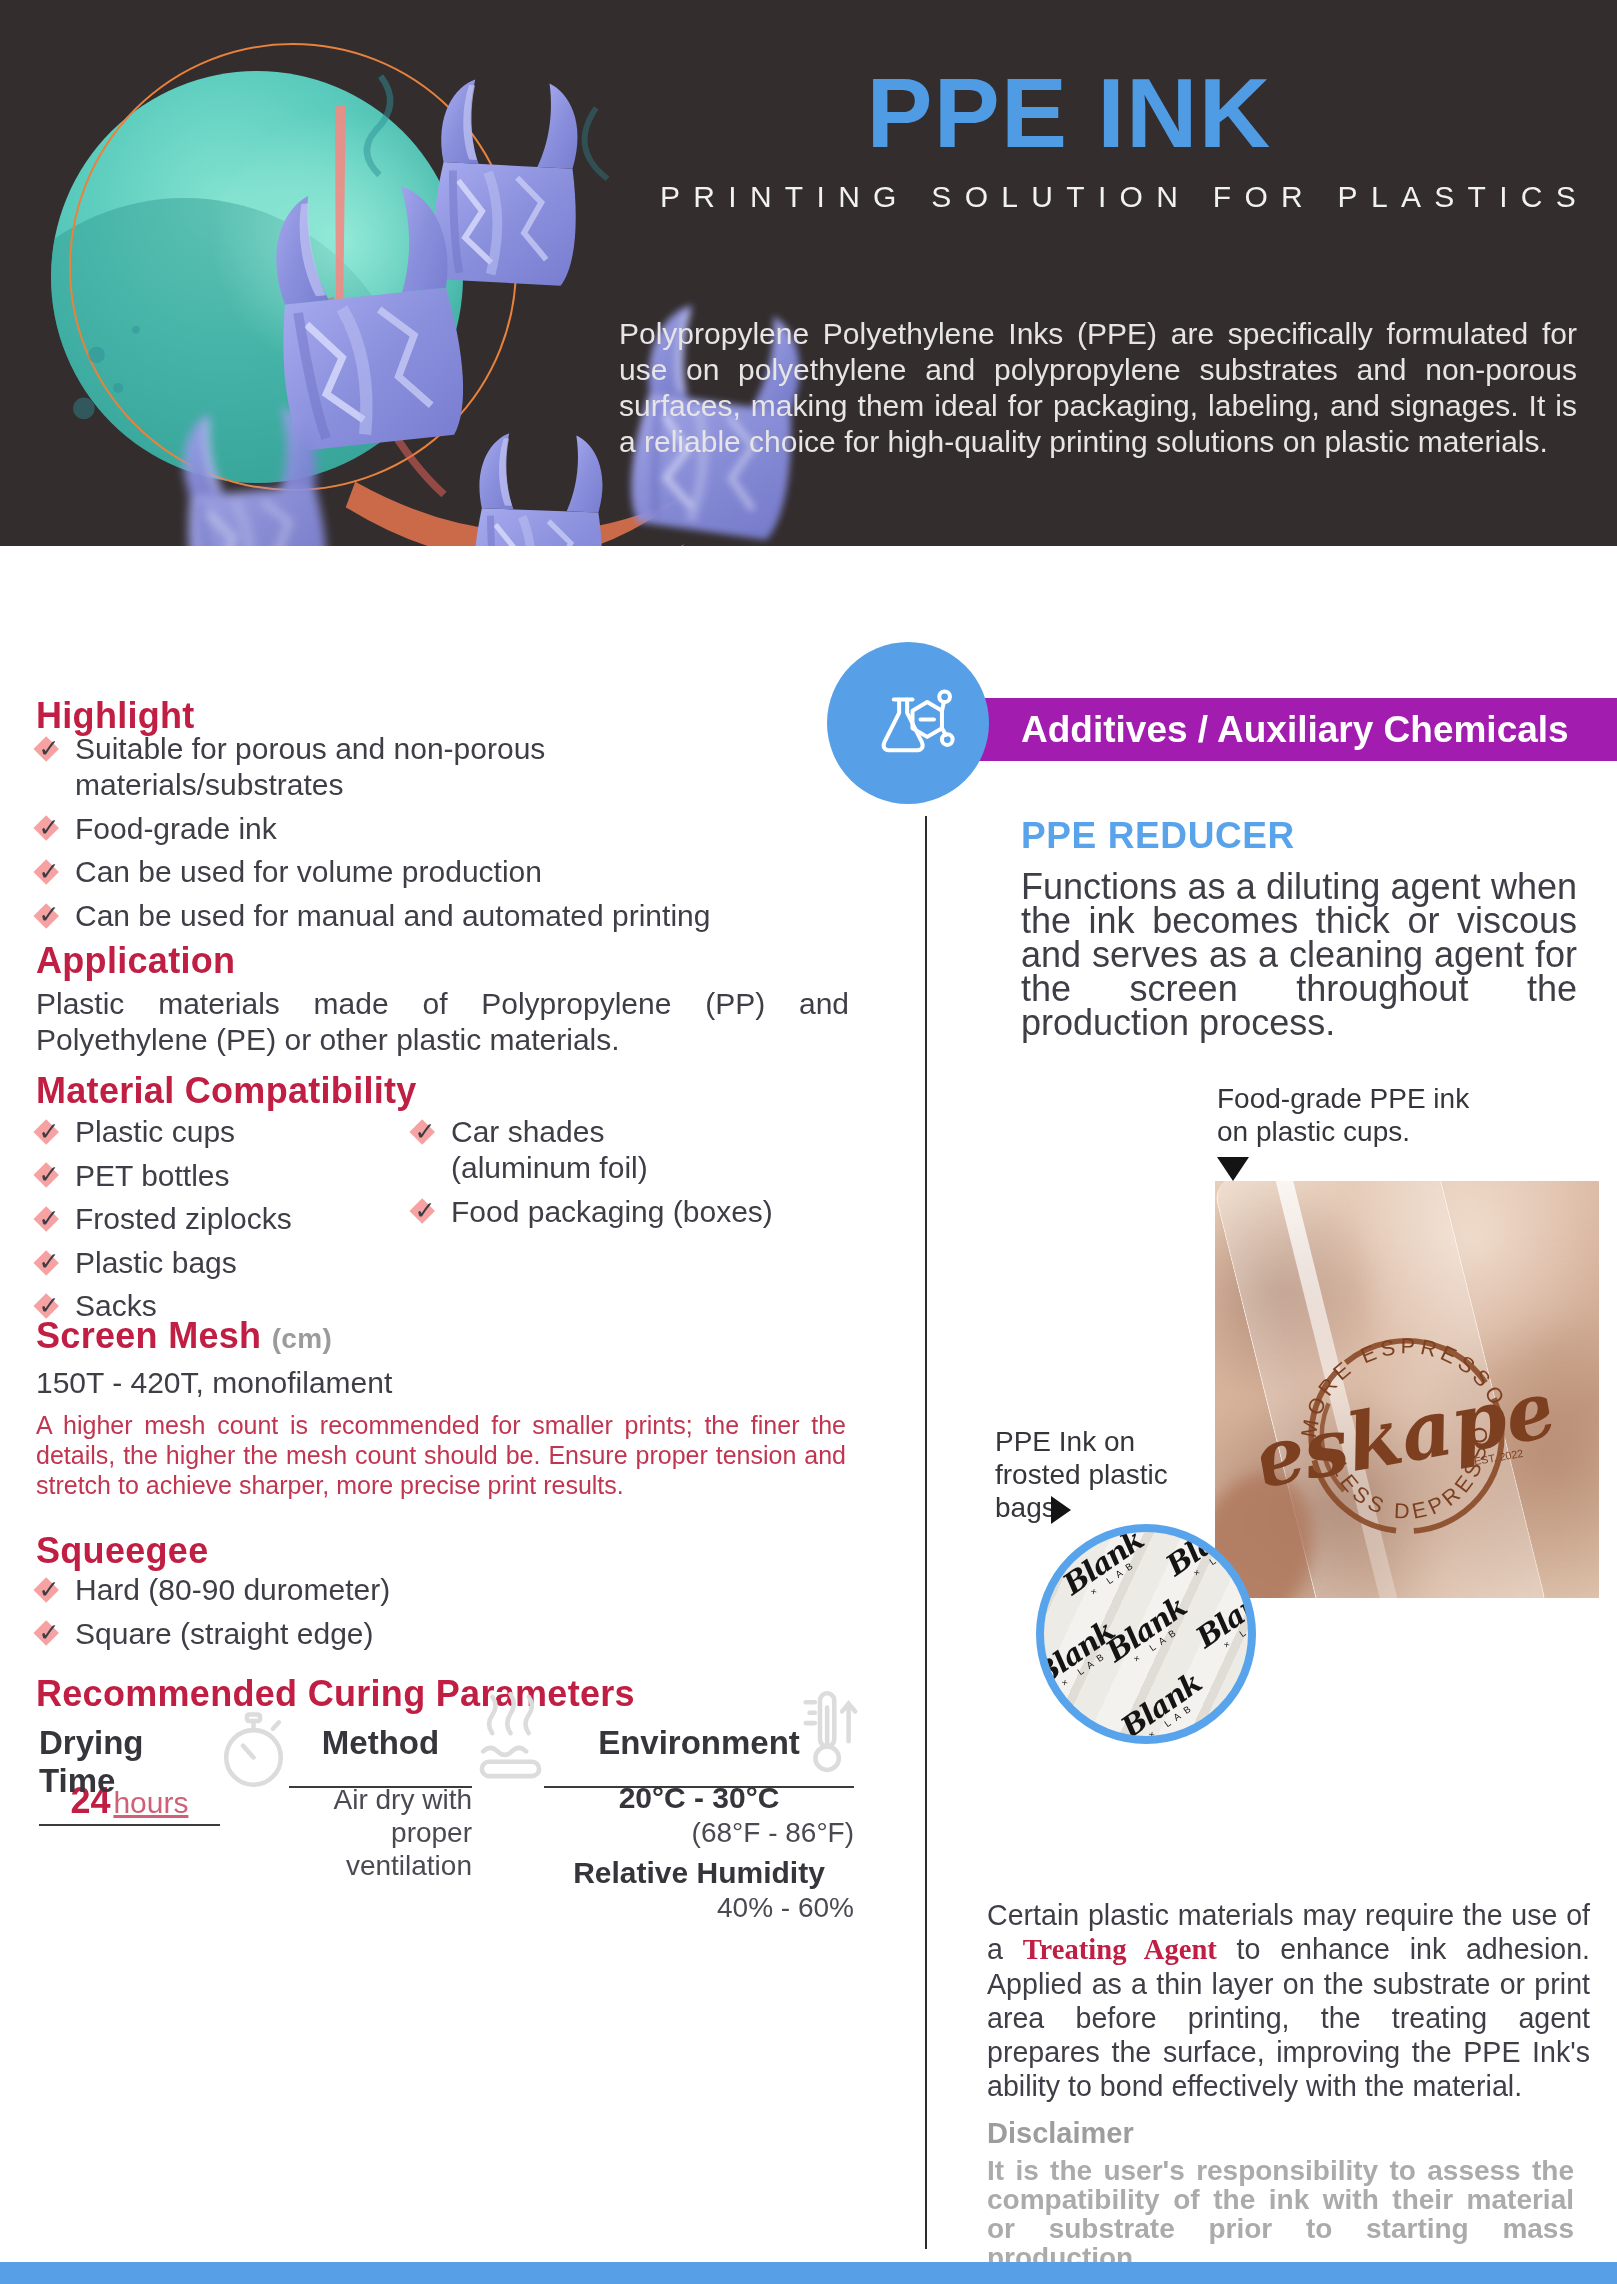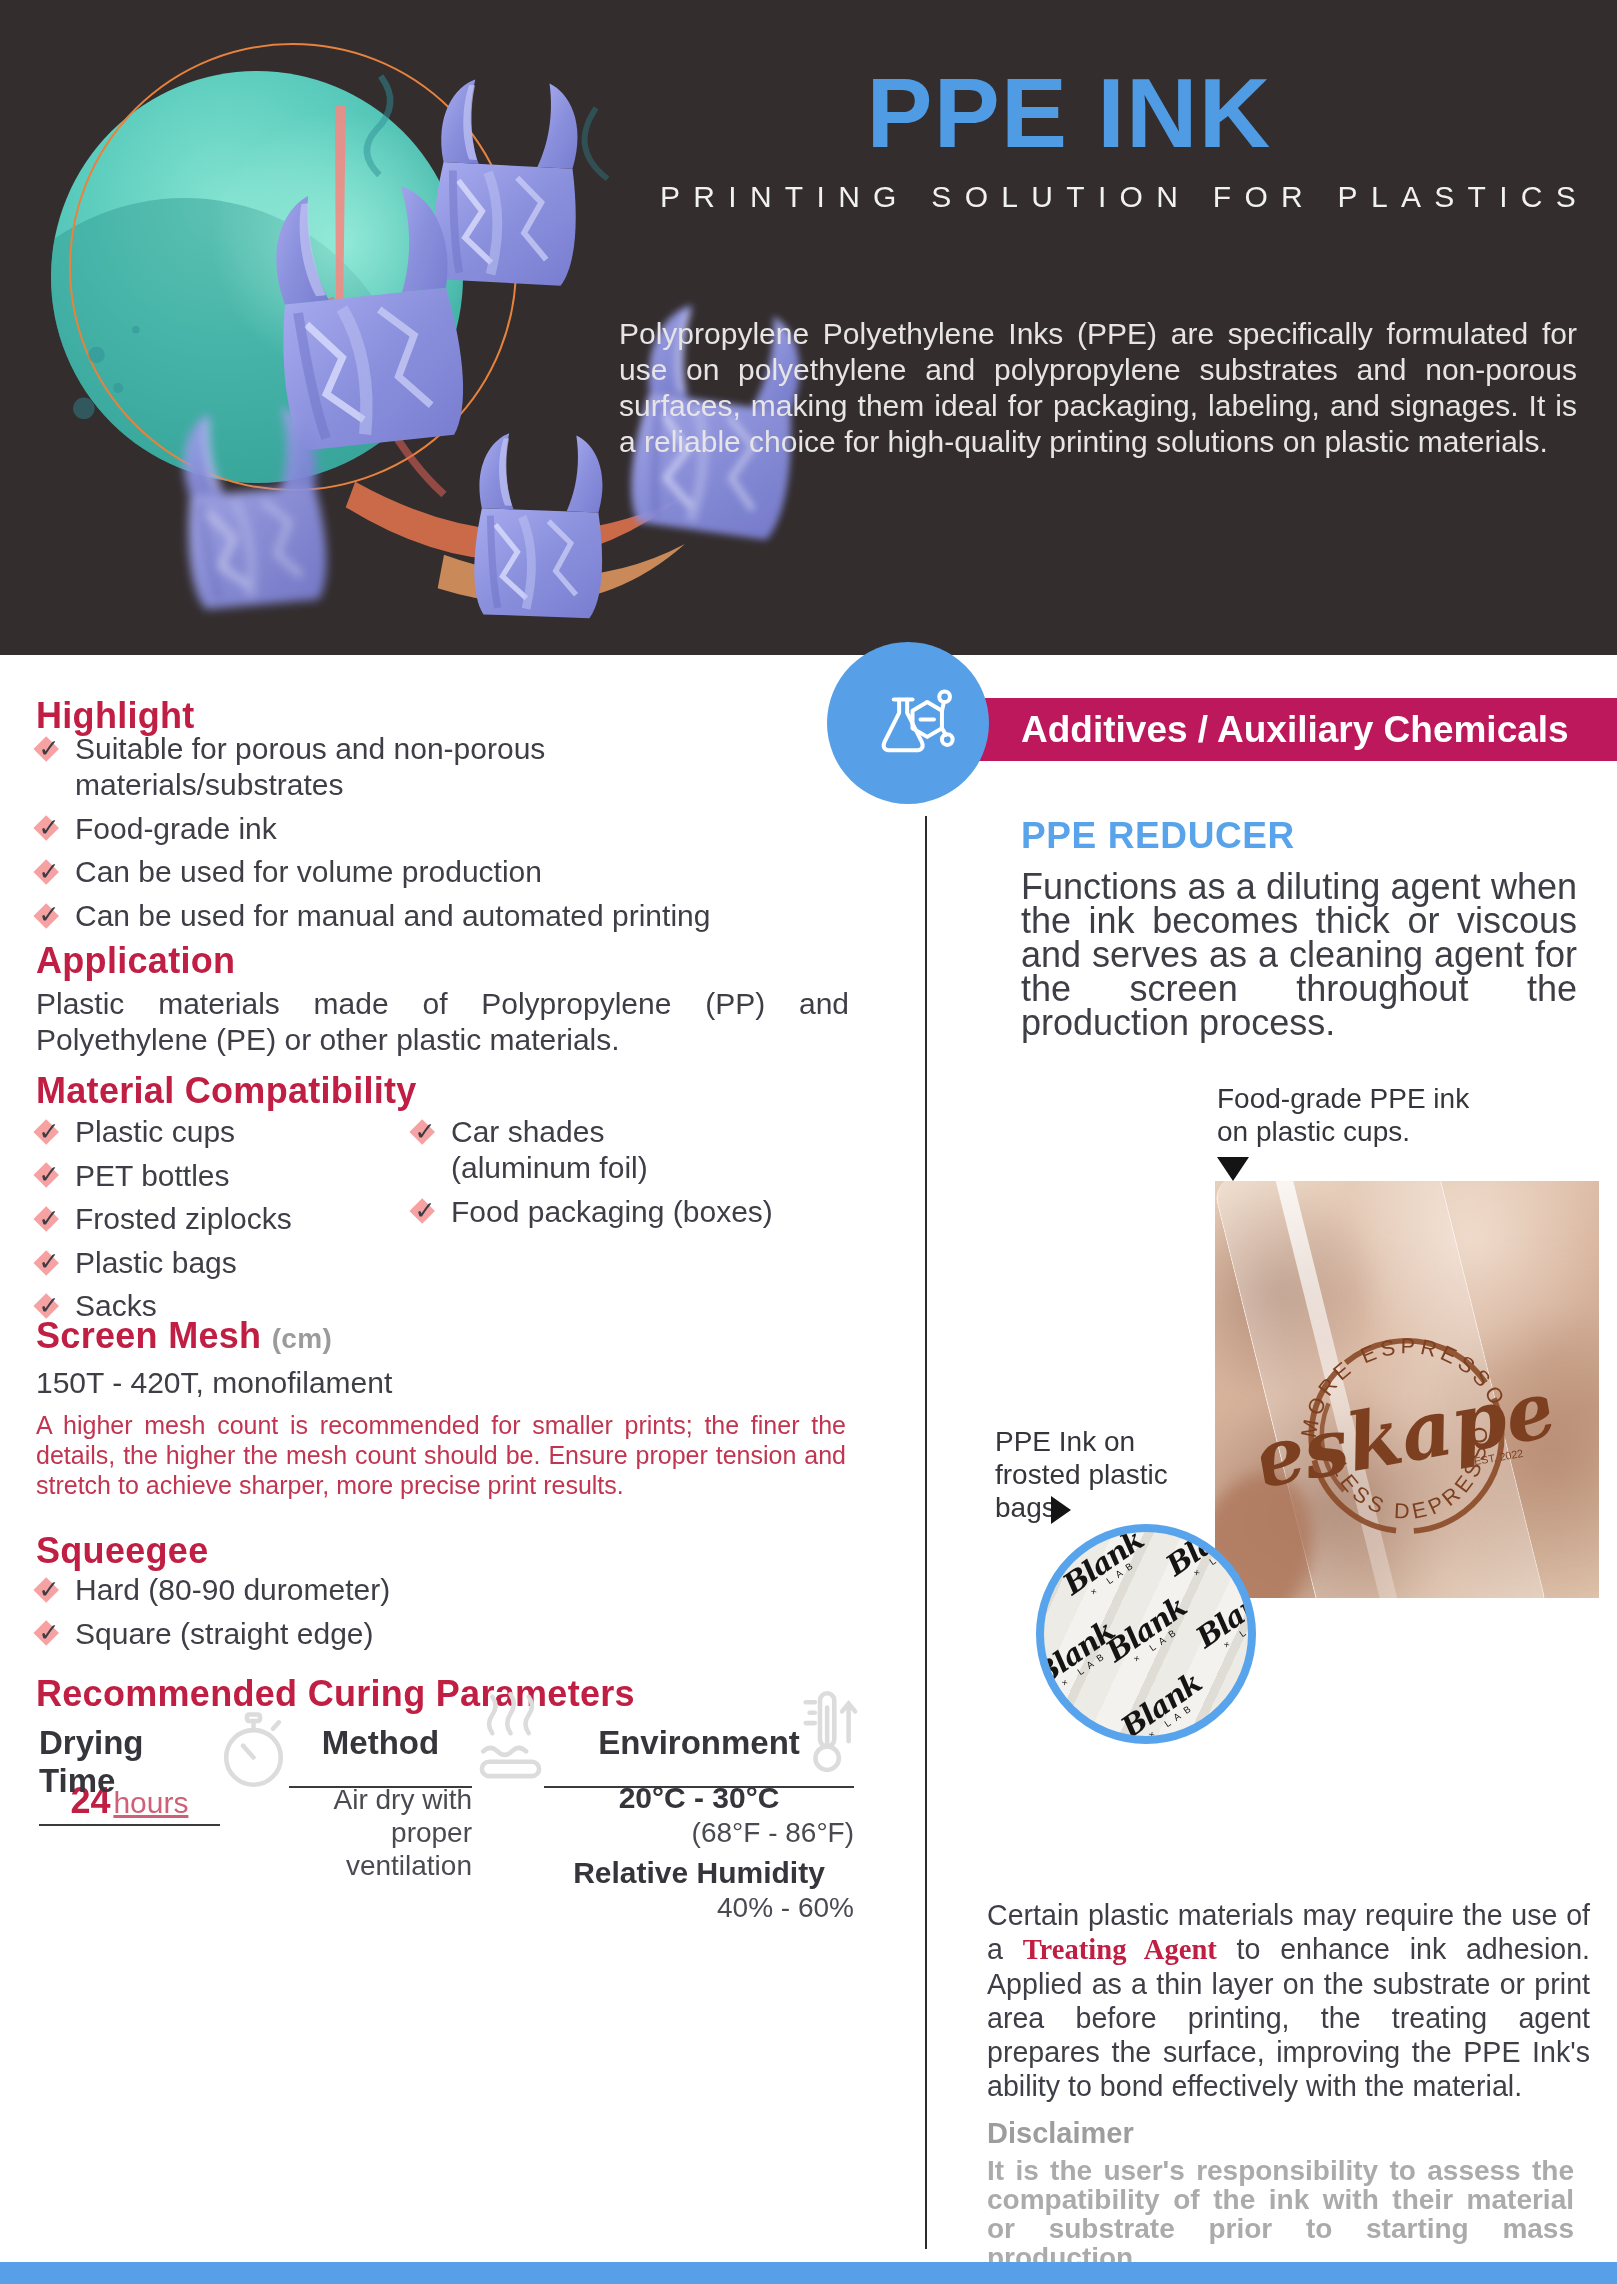--- a/index.html
+++ b/index.html
@@ -1,21 +1,21 @@
 <!DOCTYPE html>
 <html style="font-size:10px"><head>
 <meta charset="utf-8">
 <style>
   * { margin:0; padding:0; box-sizing:border-box; }
   html,body { background:#ffffff; }
   body { width:1618px; height:2284px; position:relative; font-family:"Liberation Sans",sans-serif; color:#3e3e46; overflow:hidden; }
   .abs { position:absolute; }
 
   
-  .header { position:absolute; left:0; top:0; width:1618px; height:655px; background:#332d2e; overflow:hidden; }
+  .header { position:absolute; left:0; top:0; width:1618px; height:546px; background:#332d2e; overflow:hidden; }
   .hdr-title { position:absolute; left:660px; top:56px; width:818px; text-align:center;
                font-size:99px; font-weight:bold; letter-spacing:1.3px; color:#4f9be4; }
   .hdr-subtitle { position:absolute; left:660px; top:180px; width:818px; text-align:center; white-space:nowrap;
                   font-size:30px; font-weight:300; letter-spacing:13.3px; color:#f2f1f1; }
   .hdr-intro { position:absolute; left:619px; top:272px; width:958px; font-size:30px; line-height:36px;
                font-weight:300; color:#e6e4e4; text-align:justify;margin-top:44px; }
 
   
   .teal-circle { position:absolute; left:51px; top:71px; width:412px; height:412px; border-radius:50%;
                  background:radial-gradient(circle at 42% 32%, #83e2d0 0%, #5bccbd 38%, #47b7aa 68%, #399f95 100%);
@@ -44,21 +44,21 @@
   
   .cur-col { position:absolute; border-bottom:2.5px solid #3b3b3b; padding-bottom:24px; font-size:33px; font-weight:bold; color:#35353b; z-index:2; }
   .cur-icon { position:absolute; z-index:1; }
   .val-num { font-size:36px; font-weight:bold; color:#c01e43; }
   .val-unit { font-size:30px; font-weight:300; color:#d06077;text-decoration:underline; }
   .val-line { font-size:28px; font-weight:300; color:#4a4a52; line-height:33px;text-align:right; }
   .val-strong { font-size:30px; font-weight:bold; color:#35353b; line-height:36px; }
 
   
   .divider { position:absolute; left:925px; top:816px; width:1.9px; height:1433px; background:#2c2c2c; }
-  .banner { position:absolute; left:907px; top:698px; width:711px; height:63px; background:#be185d; z-index:1;
+  .banner { position:absolute; left:907px; top:698px; width:711px; height:63px; background:#a21caf; z-index:1;
             color:#ffffff; font-size:37px; font-weight:bold; line-height:63px; padding-left:114px; }
   .chem-circle { position:absolute; left:827px; top:642px; width:162px; height:162px; border-radius:50%;
                  background:#57a0e8; z-index:2; display:flex; align-items:center; justify-content:center; }
   .reducer-h { position:absolute; left:1021px; top:815px; font-size:37px; font-weight:bold; color:#58a3ea; letter-spacing:0.6px; }
   .reducer-p { position:absolute; left:1021px; top:870px; width:556px; font-size:36px; font-weight:300;
                line-height:34px; color:#3e3e46; text-align:justify; }
   .caption { font-size:28px; font-weight:300; line-height:33px; color:#35353b; white-space:pre-line; }
   .tri-down { position:absolute; left:1217px; top:1157px; width:0; height:0;
               border-left:16px solid transparent; border-right:16px solid transparent; border-top:24px solid #141414; }
   .tri-right { position:absolute; left:1051px; top:1496px; width:0; height:0;

